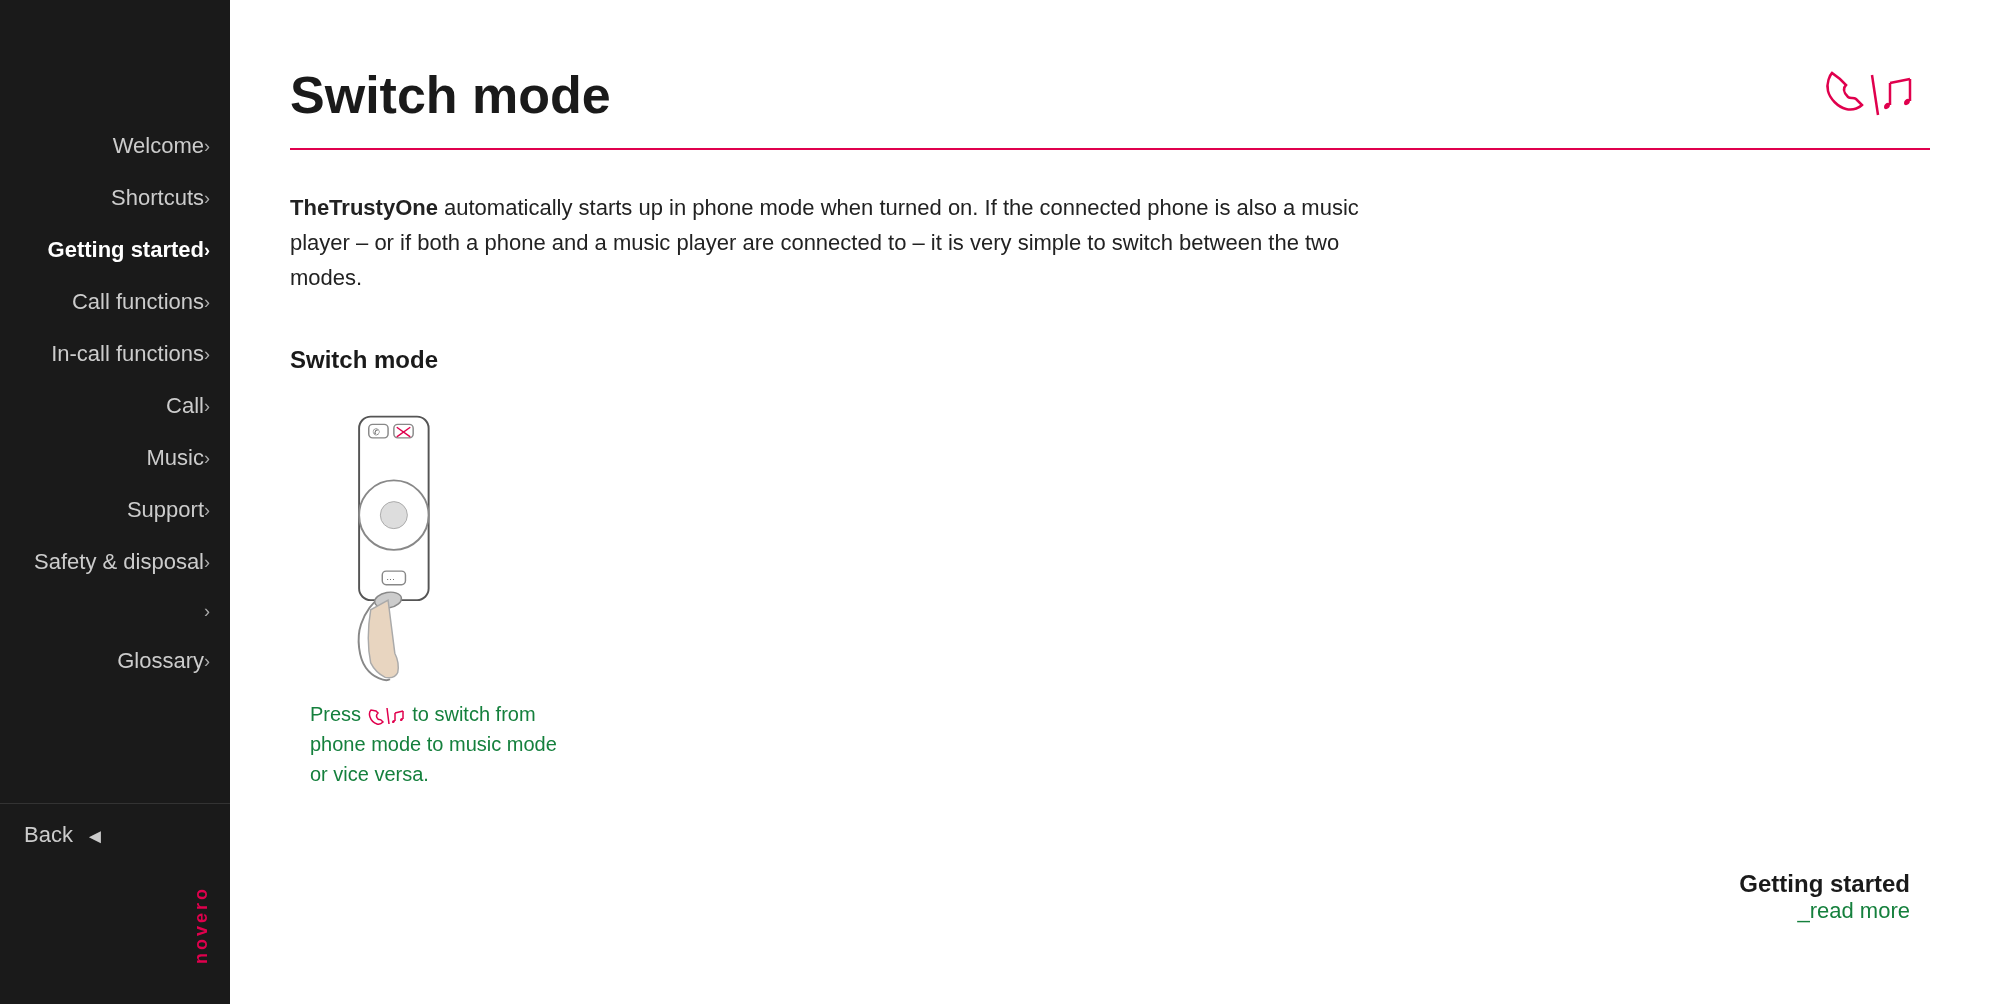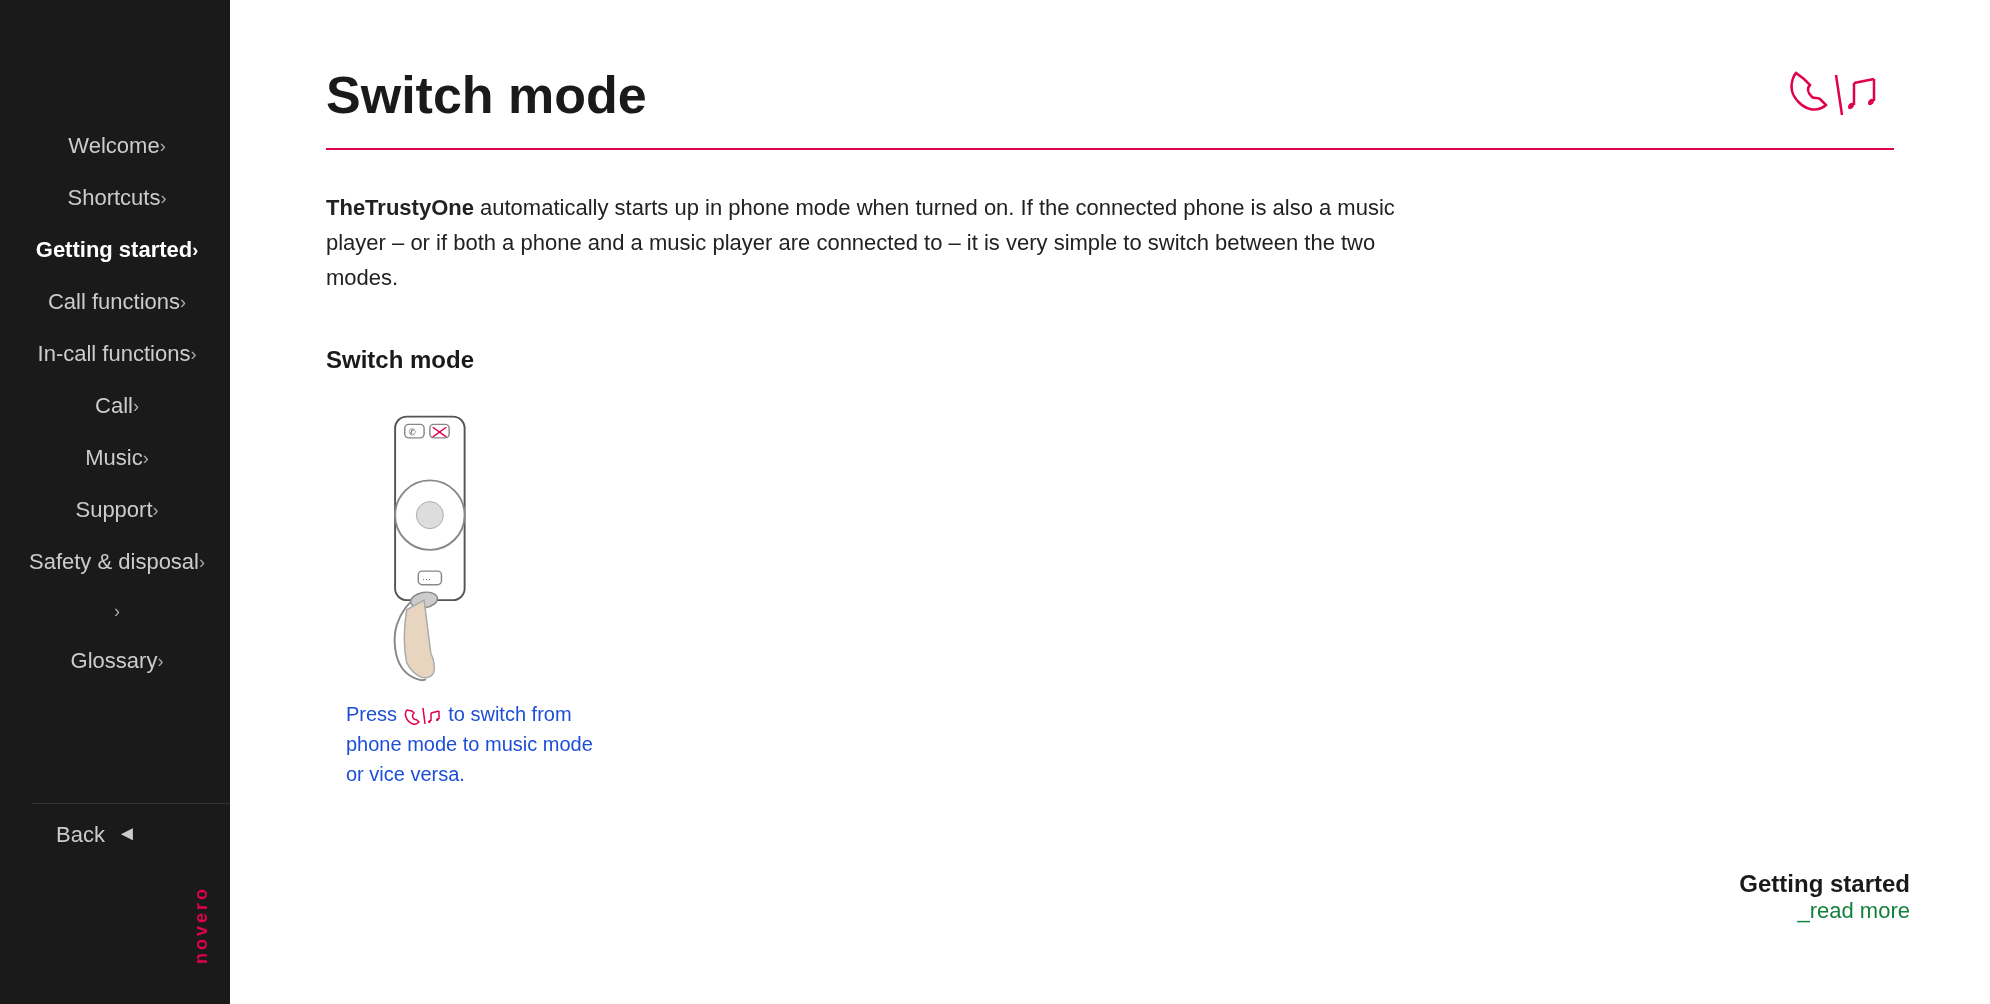--- a/index.html
+++ b/index.html
@@ -17,58 +17,57 @@
     }
 
     #sidebar-nav {
       flex: 1;
       padding-top: 120px;
     }
 
     .nav-item {
       display: flex;
       align-items: center;
-      justify-content: center;
+      justify-content: flex-end;
       padding: 13px 20px 13px 24px;
       cursor: pointer;
       font-size: 22px;
       color: #ccc;
     }
     .nav-item.active {
       color: #fff;
       font-weight: bold;
     }
     .nav-item .chevron {
       color: #aaa;
       font-size: 18px;
     }
     .nav-item.active .chevron {
       color: #fff;
     }
 
     #sidebar-back {
       display: flex;
-      align-items: flex-start;
+      align-items: flex-end;
       padding: 18px 20px 18px 24px;
       cursor: pointer;
       font-size: 22px;
       color: #ccc;
       border-top: 1px solid #333;
-      margin-left: 32px;
     }
     #sidebar-back .back-arrow {
       margin-left: 12px;
       font-size: 20px;
     }
 
     
     #main {
       flex: 1;
       background: #fff;
-      padding: 60px 96px;
+      padding: 60px 60px;
       position: relative;
       overflow-y: auto;
     }
 
     #page-header {
       display: flex;
       align-items: center;
       justify-content: space-between;
       border-bottom: 2px solid #e0004d;
       padding-bottom: 18px;
@@ -114,21 +113,21 @@
       align-items: flex-start;
     }
 
     .device-svg {
       width: 160px;
       height: 280px;
     }
 
     #press-caption {
       font-size: 20px;
-      color: #1d4ed8;
+      color: #15803d;
       margin-top: 12px;
       max-width: 270px;
       line-height: 1.5;
     }
 
     
     #bottom-right {
       position: absolute;
       bottom: 80px;
       right: 80px;

